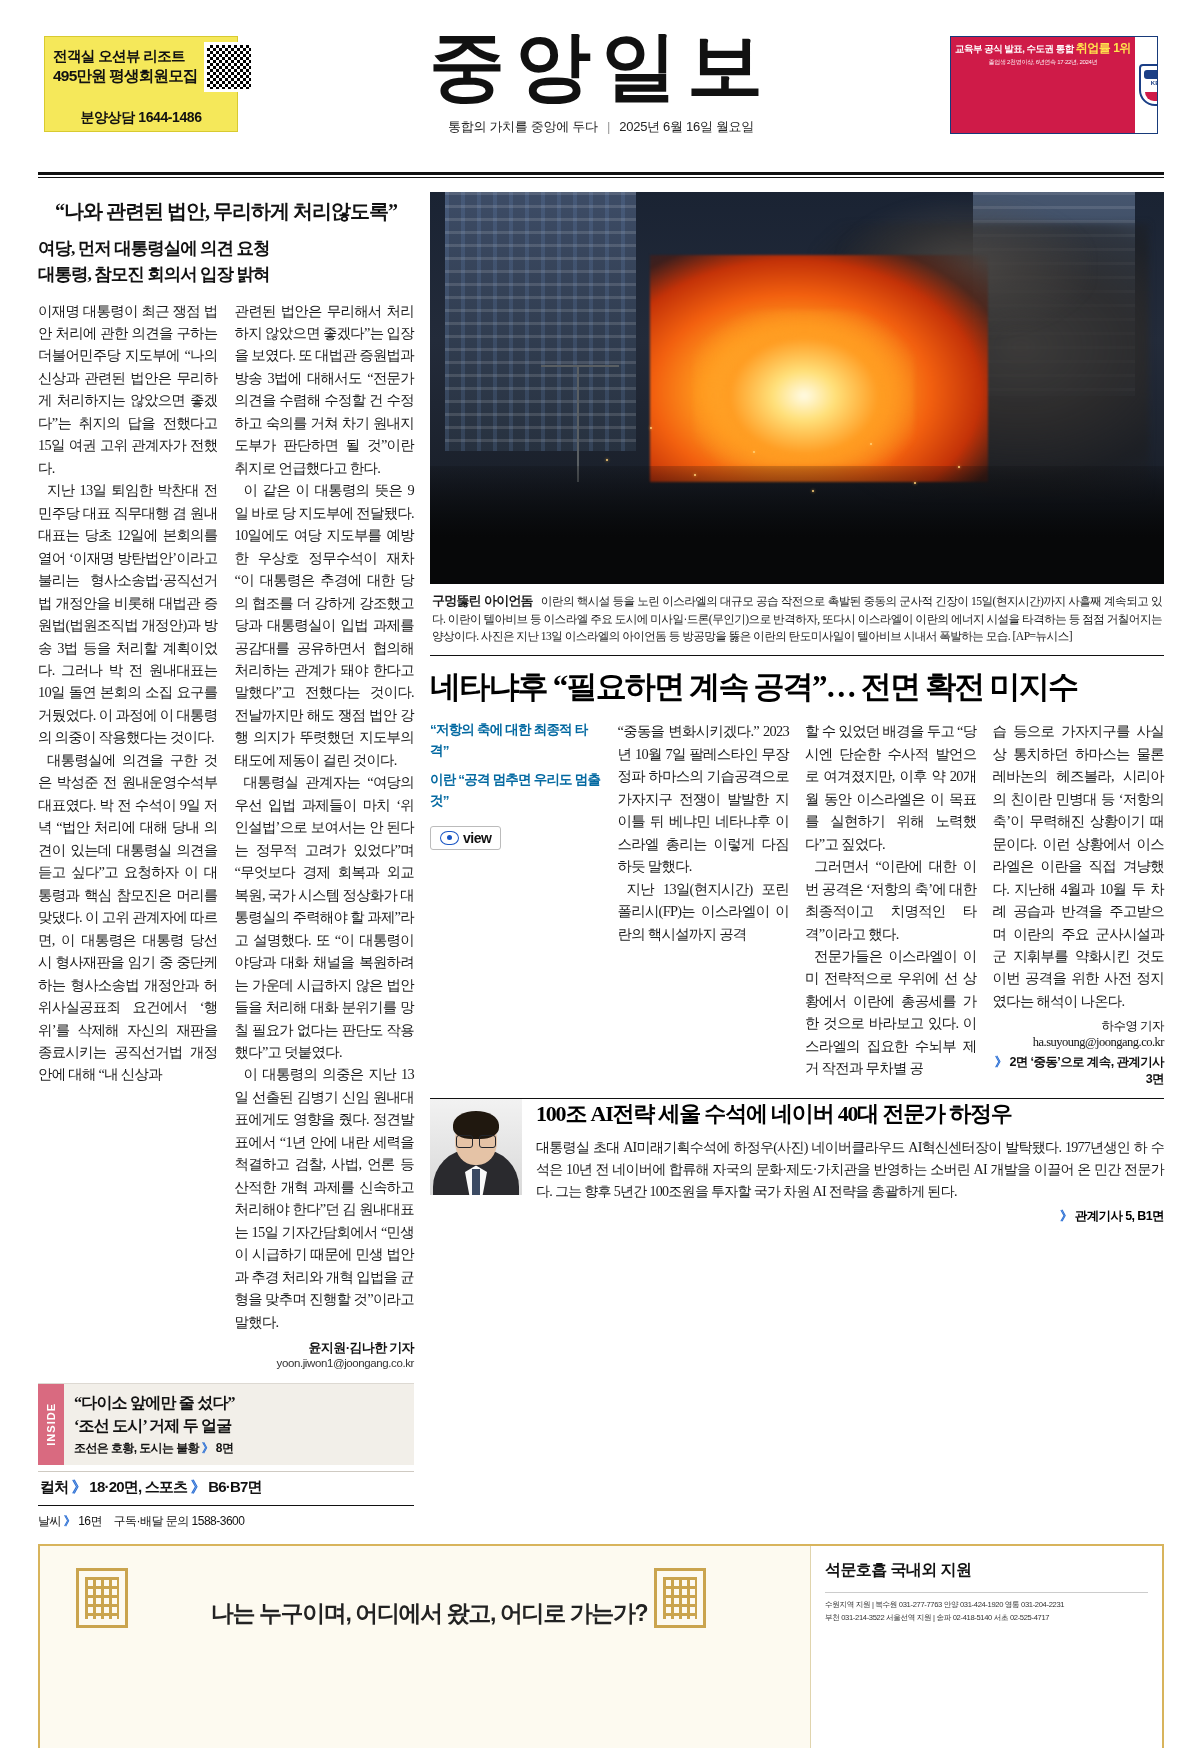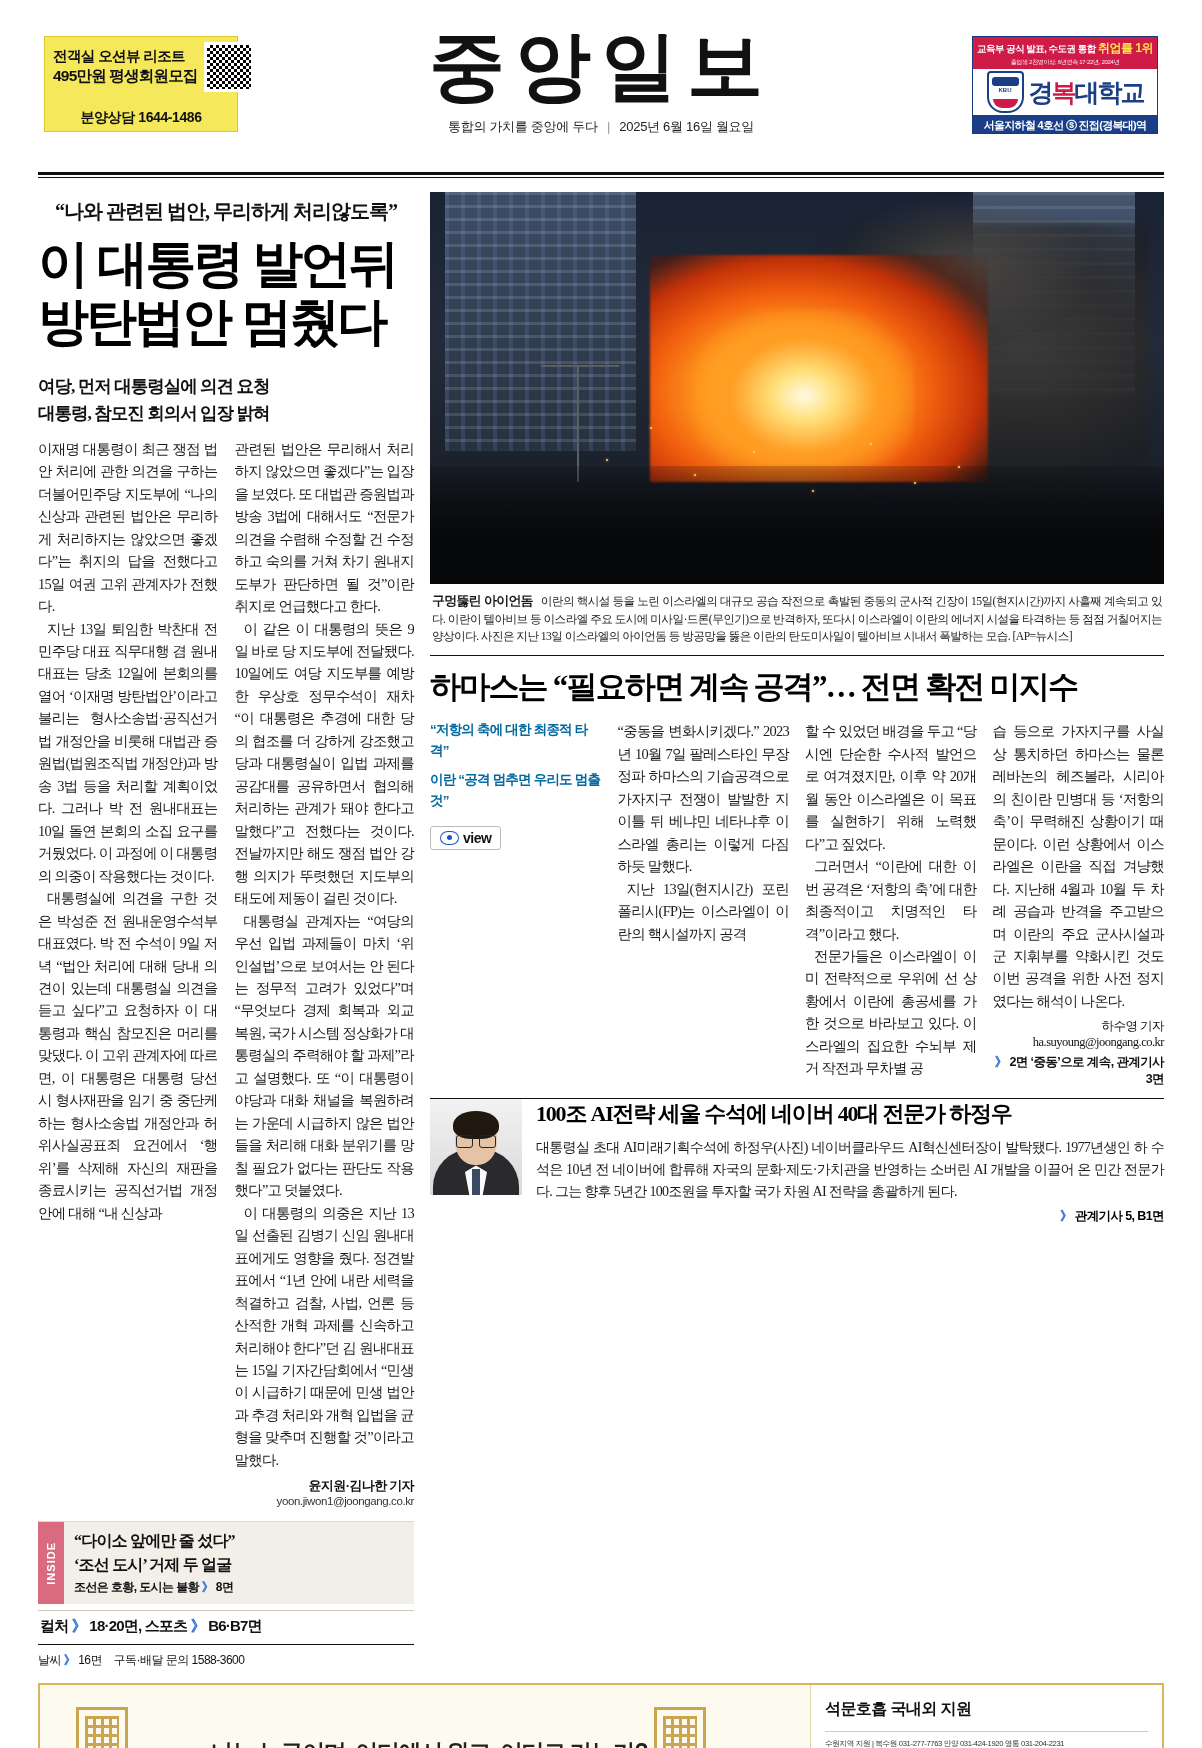--- a/index.html
+++ b/index.html
@@ -35,23 +35,23 @@
     font-size:76px;letter-spacing:10px;color:#111;line-height:1.0;
     margin:0;padding:0;
   }
   .masthead .tagline{
     margin-top:14px;font-family:"Liberation Sans",sans-serif;font-size:13px;
     color:#222;letter-spacing:-0.3px;
   }
   .masthead .tagline .sep{color:#999;margin:0 6px;}
 
   .ad-right{
-    position:absolute;right:44px;top:36px;width:186px;height:98px;
+    position:absolute;right:44px;top:36px;width:208px;height:98px;
     border:1px solid #173a7a;box-sizing:border-box;background:#fff;
-    display:flex;flex-direction:column;overflow:hidden;
+    display:flex;flex-direction:row;overflow:hidden;
   }
   .ad-right .ar-top{background:#cf1b48;color:#fff;padding:3px 4px 2px;text-align:center;}
   .ad-right .ar-t1{font-family:"Liberation Sans",sans-serif;font-weight:bold;font-size:9.5px;
      letter-spacing:-0.5px;white-space:nowrap;}
   .ad-right .ar-t1 b{color:#ffe34d;font-size:12px;}
   .ad-right .ar-t2{font-family:"Liberation Sans",sans-serif;font-size:6px;
      letter-spacing:-0.3px;opacity:.95;margin-top:1px;white-space:nowrap;}
   .ad-right .ar-mid{flex:1;display:flex;align-items:center;justify-content:center;gap:5px;padding:2px 4px;}
   .kbu-shield{width:33px;height:38px;background:#fff;border:2px solid #1b3f86;
      border-radius:4px 4px 16px 16px;position:relative;flex:0 0 auto;}
@@ -278,24 +278,20 @@
 
   <div class="rule-thick"></div>
   <div class="rule-thin"></div>
 
   <div class="content">
 
     <div class="lead">
 
       <div class="lead-left">
         <div class="kicker">“나와 관련된 법안, 무리하게 처리않도록”</div>
-        <div class="headline">
-          <div>이 대통령 발언뒤</div>
-          <div>방탄법안 멈췄다</div>
-        </div>
         <div class="subhead">
           <div>여당, 먼저 대통령실에 의견 요청</div>
           <div>대통령, 참모진 회의서 입장 밝혀</div>
         </div>
 
         <div class="cols2">
           <div class="col">
             <div class="bodytext">
               <p>이재명 대통령이 최근 쟁점 법안 처리에 관한 의견을 구하는 더불어민주당 지도부에 “나의 신상과 관련된 법안은 무리하게 처리하지는 않았으면 좋겠다”는 취지의 답을 전했다고 15일 여권 고위 관계자가 전했다.</p>
               <p>지난 13일 퇴임한 박찬대 전 민주당 대표 직무대행 겸 원내대표는 당초 12일에 본회의를 열어 ‘이재명 방탄법안’이라고 불리는 형사소송법·공직선거법 개정안을 비롯해 대법관 증원법(법원조직법 개정안)과 방송 3법 등을 처리할 계획이었다. 그러나 박 전 원내대표는 10일 돌연 본회의 소집 요구를 거뒀었다. 이 과정에 이 대통령의 의중이 작용했다는 것이다.</p>
@@ -370,21 +366,21 @@
               <span style="left:72%;top:70%"></span>
           </div>
         </div>
 
         <div class="photo-caption">
           <b>구멍뚫린 아이언돔</b><span>이란의 핵시설 등을 노린 이스라엘의 대규모 공습 작전으로 촉발된 중동의 군사적 긴장이 15일(현지시간)까지 사흘째 계속되고 있다. 이란이 텔아비브 등 이스라엘 주요 도시에 미사일·드론(무인기)으로 반격하자, 또다시 이스라엘이 이란의 에너지 시설을 타격하는 등 점점 거칠어지는 양상이다. 사진은 지난 13일 이스라엘의 아이언돔 등 방공망을 뚫은 이란의 탄도미사일이 텔아비브 시내서 폭발하는 모습. [AP=뉴시스]</span>
         </div>
 
         <div class="hr-mid"></div>
 
-        <div class="head2">하마스는 “필요하면 계속 공격”… 전면 확전 미지수</div>
+        <div class="head2">네타냐후 “필요하면 계속 공격”… 전면 확전 미지수</div>
 
         <div class="cols3">
           <div class="col">
             <div class="sub2">“저항의 축에 대한 최종적 타격”</div>
             <div class="sub2">이란 “공격 멈추면 우리도 멈출것”</div>
             <div class="viewbadge">
               <span class="vi"></span>
               <span class="vt">view</span>
             </div>
           </div>

